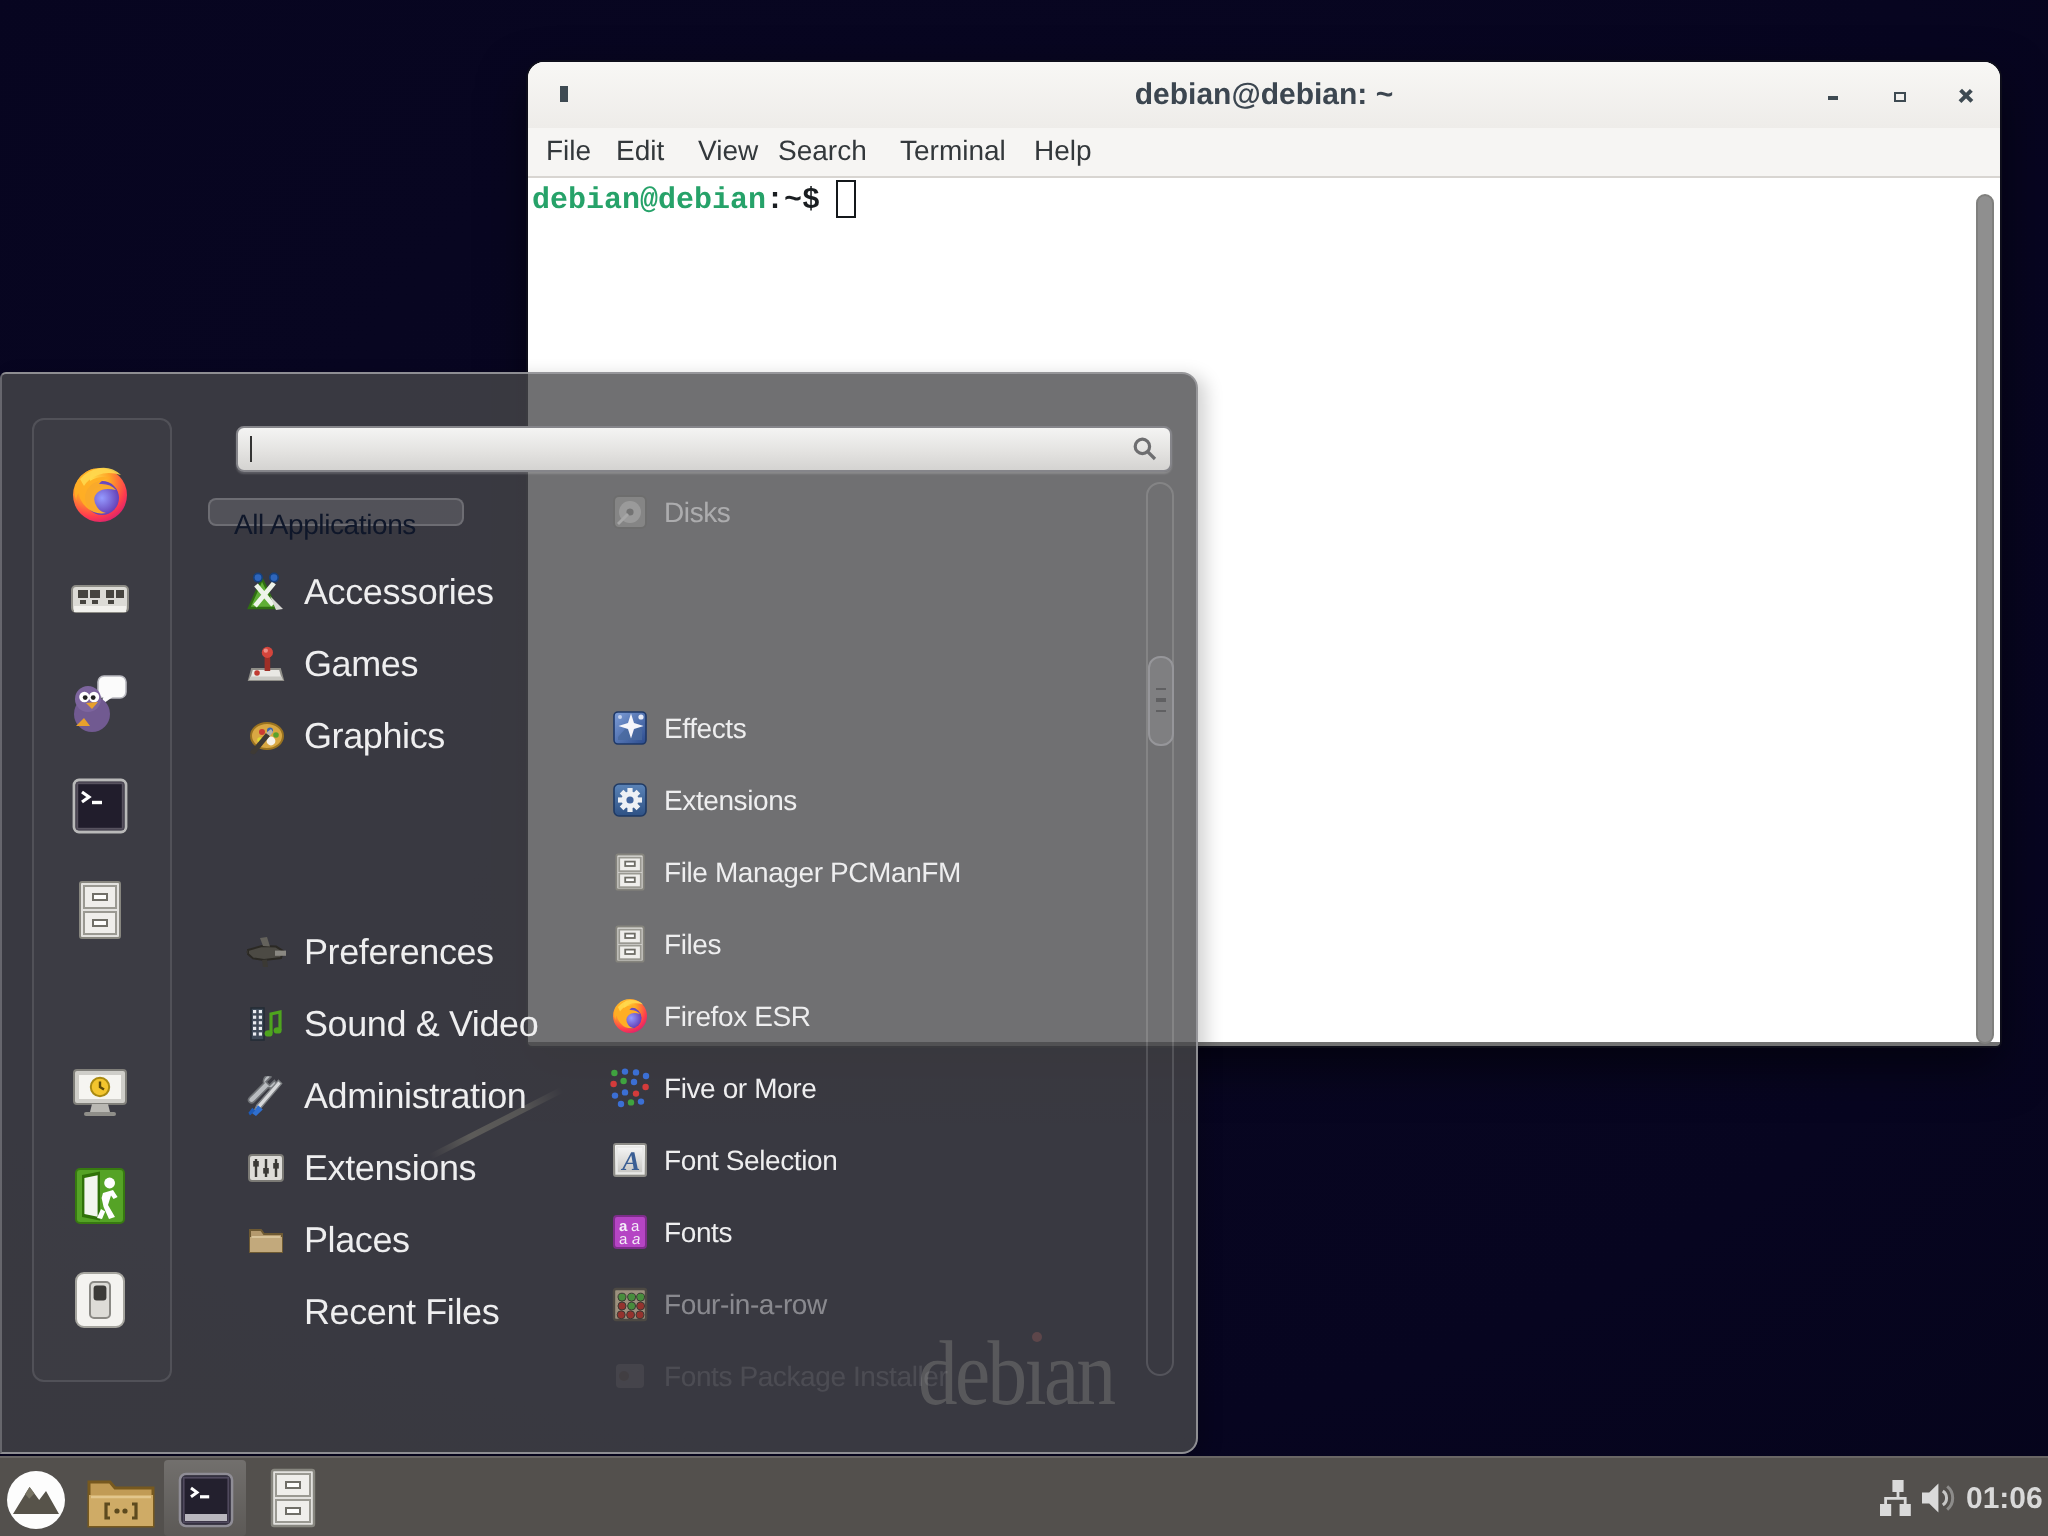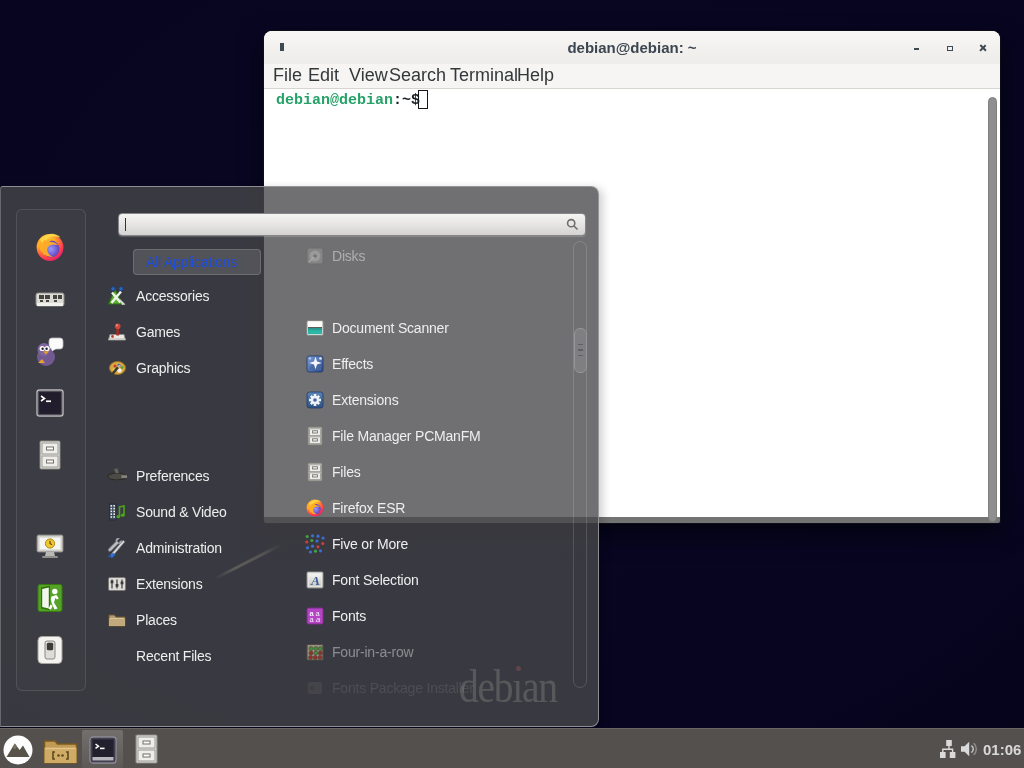--- a/index.html
+++ b/index.html
@@ -7,58 +7,58 @@
 .abs{position:absolute;}
 
 #streak{position:absolute;left:215px;top:577px;width:74px;height:2.5px;
 background:linear-gradient(90deg,rgba(205,200,168,0),rgba(205,200,168,.8) 30%,rgba(205,200,168,.65) 70%,rgba(205,200,168,0));
 transform:rotate(-27deg);transform-origin:left center;}
 #deblogo{position:absolute;left:459px;top:660px;font-family:"Liberation Serif",serif;
 font-size:46px;color:rgb(148,148,151);letter-spacing:-1.5px;transform:scaleX(.86);transform-origin:left top;}
 #debdot{position:absolute;left:516px;top:666px;width:5px;height:5px;background:#a84048;border-radius:50%;}
 
 #term{position:absolute;left:264px;top:31px;width:736px;height:492px;
-border-radius:8px 8px 2px 2px;background:#ffffff;border-bottom:6px solid #737373;box-sizing:border-box;
+border-radius:8px 8px 2px 2px;background:#ffffff;border-bottom:2px solid #737373;box-sizing:border-box;
 box-shadow:0 0 0 1px rgba(16,16,28,.9),0 10px 24px rgba(0,0,0,.55);}
 #ttitle{position:absolute;left:0;top:0;width:100%;height:33px;border-radius:8px 8px 0 0;
 background:linear-gradient(#f8f7f5,#eeece9);}
 #ttext{position:absolute;left:0;top:0;width:100%;text-align:center;line-height:33px;
 font-weight:bold;font-size:15px;color:#3c4650;}
 #ticon{position:absolute;left:16px;top:12px;width:4px;height:8px;background:#3e4a52;}
 .wbtn{position:absolute;top:0;height:33px;}
 #tmin{left:650px;top:16.5px;width:4.5px;height:2.2px;background:#3e4a52;}
 #tmax{left:683px;top:14.5px;width:5.8px;height:5.8px;border:1.8px solid #3e4a52;box-sizing:border-box;}
 #tclose{left:716px;top:14px;width:6px;height:6px;}
 #tclose:before,#tclose:after{content:"";position:absolute;left:2.1px;top:-0.8px;width:1.8px;height:7.6px;background:#3e4a52;}
 #tclose:before{transform:rotate(45deg);}#tclose:after{transform:rotate(-45deg);}
 #tmenu{position:absolute;left:0;top:33px;width:100%;height:24px;background:#f6f5f3;
-border-bottom:1px solid #d8d5d1;font-size:18px;color:#33383b;}
+border-bottom:1px solid #d8d5d1;font-size:14px;color:#33383b;}
 #tmenu span{position:absolute;top:0;line-height:23px;}
 #tcontent{position:absolute;left:0;top:58px;width:100%;bottom:0;background:#fff;border-radius:0 0 1px 1px;}
 #prompt{position:absolute;left:2px;top:2px;font-family:"Liberation Mono",monospace;
-font-size:15px;font-weight:bold;line-height:19px;color:#1a1e21;white-space:pre;margin-left:10px;}
+font-size:15px;font-weight:bold;line-height:19px;color:#1a1e21;white-space:pre;}
 #prompt .g{color:#26a269;}
 #cursor{position:absolute;left:154px;top:1px;width:8px;height:17px;border:1.6px solid #14181b;}
 #tscroll{position:absolute;right:3px;top:8px;width:9px;height:425px;border-radius:5px;
 background:#8f8f8f;border:1px solid #80807e;box-sizing:border-box;}
 
 #menu{position:absolute;left:0;top:186px;width:599px;height:541px;box-sizing:border-box;
 background:rgba(72,72,74,.78);border:1.5px solid rgba(158,158,162,.85);border-left:1px solid rgba(158,158,162,.45);
 border-radius:3px 8px 8px 0;color:#eeeeef;box-shadow:4px 2px 9px rgba(0,0,0,.18);}
 #sidebox{position:absolute;left:15px;top:22px;width:68px;height:480px;
 border:1px solid rgba(255,255,255,.11);border-radius:6px;background:rgba(255,255,255,.02);}
 .sic{position:absolute;left:33px;width:32px;height:32px;}
 #searchbox{position:absolute;left:117px;top:26px;width:466px;height:21px;border-radius:4px;
 background:linear-gradient(#f4f4f3 0%,#e4e3e1 55%,#d4d3d1 100%);
 border:1px solid #85858a;box-shadow:0 1px 1px rgba(255,255,255,.18);}
 #scursor{position:absolute;left:6px;top:4px;width:1px;height:13px;background:#333;}
-#allapps{position:absolute;left:132px;top:62px;width:128px;height:26px;border-radius:4px;
+#allapps{position:absolute;left:103px;top:62px;width:128px;height:14px;border-radius:4px;
 background:rgba(255,255,255,.13);border:1px solid rgba(255,255,255,.16);box-sizing:border-box;
-font-size:14px;letter-spacing:-.2px;line-height:24px;color:#1d4ed8;text-indent:12px;}
-.cat{position:absolute;left:106px;width:170px;height:20px;font-size:14px;letter-spacing:-.2px;line-height:20px;}
+font-size:14px;letter-spacing:-.2px;line-height:24px;color:#0f172a;text-indent:12px;}
+.cat{position:absolute;left:122px;width:170px;height:20px;font-size:18px;letter-spacing:-.2px;line-height:20px;}
 .cat .lbl{position:absolute;left:29px;top:0;}
 .app{position:absolute;left:304px;width:260px;height:20px;font-size:14px;letter-spacing:-.2px;line-height:20px;}
 .app .lbl{position:absolute;left:27px;top:0;}
 .i20{position:absolute;left:0;top:0;width:20px;height:20px;}
 #mscroll{position:absolute;left:572px;top:54px;width:14px;height:447px;border-radius:7px;
 border:1px solid rgba(255,255,255,.14);box-sizing:border-box;}
 #mthumb{position:absolute;left:572.5px;top:141px;width:13.5px;height:45px;border-radius:6px;
 background:#7f7f81;border:1px solid #96969a;box-sizing:border-box;}
 #mthumb i{position:absolute;left:3.8px;width:5px;height:1.8px;background:#606062;}
 
@@ -287,30 +287,20 @@
 
   <div class="app" style="top:59px;opacity:.48">
     <svg class="i20" viewBox="0 0 20 20">
         <rect x="2" y="2" width="16" height="16" rx="2.5" fill="#9c9c9a" stroke="#6a6a68" stroke-width="1"></rect>
         <circle cx="10" cy="10" r="5.5" fill="#c9c9c7"></circle>
         <circle cx="10" cy="10" r="1.8" fill="#777775"></circle>
         <path d="M4,16 L9,11" stroke="#e4e4e2" stroke-width="1.4"></path>
       </svg>
     <span class="lbl">Disks</span>
     </div>
-  <div class="app" style="top:131px">
-    <svg class="i20" viewBox="0 0 20 20">
-        <rect x="1.8" y="2.5" width="16.4" height="15" rx="1.5" fill="#e8e7e4" stroke="#85847f" stroke-width="1"></rect>
-        <rect x="3" y="3.8" width="14" height="5.4" fill="#fcfcfb"></rect>
-        <rect x="3" y="10" width="14" height="6.2" fill="#2fb5a7"></rect>
-        <rect x="3" y="10" width="14" height="2.2" fill="#27a094"></rect>
-        <line x1="3" y1="9.6" x2="17" y2="9.6" stroke="#4f4e49" stroke-width="1"></line>
-      </svg>
-    <span class="lbl">Document Scanner</span>
-    </div>
   <div class="app" style="top:167px">
     <svg class="i20" viewBox="0 0 20 20">
         <defs>
           <linearGradient id="efg" x1="0" y1="0" x2="1" y2="1">
             <stop offset="0%" stop-color="#7f9fd8"></stop>
             <stop offset="100%" stop-color="#2a4a8c"></stop>
           </linearGradient>
         </defs>
         <rect x="2" y="2" width="16" height="16" rx="2" fill="url(#efg)" stroke="#1e3868" stroke-width=".8"></rect>
         <path d="M4,14.5 L8,10 L11,13 L14,9 L16,11 L16,16 L4,16 Z" fill="#49699e" opacity=".8"></path>

